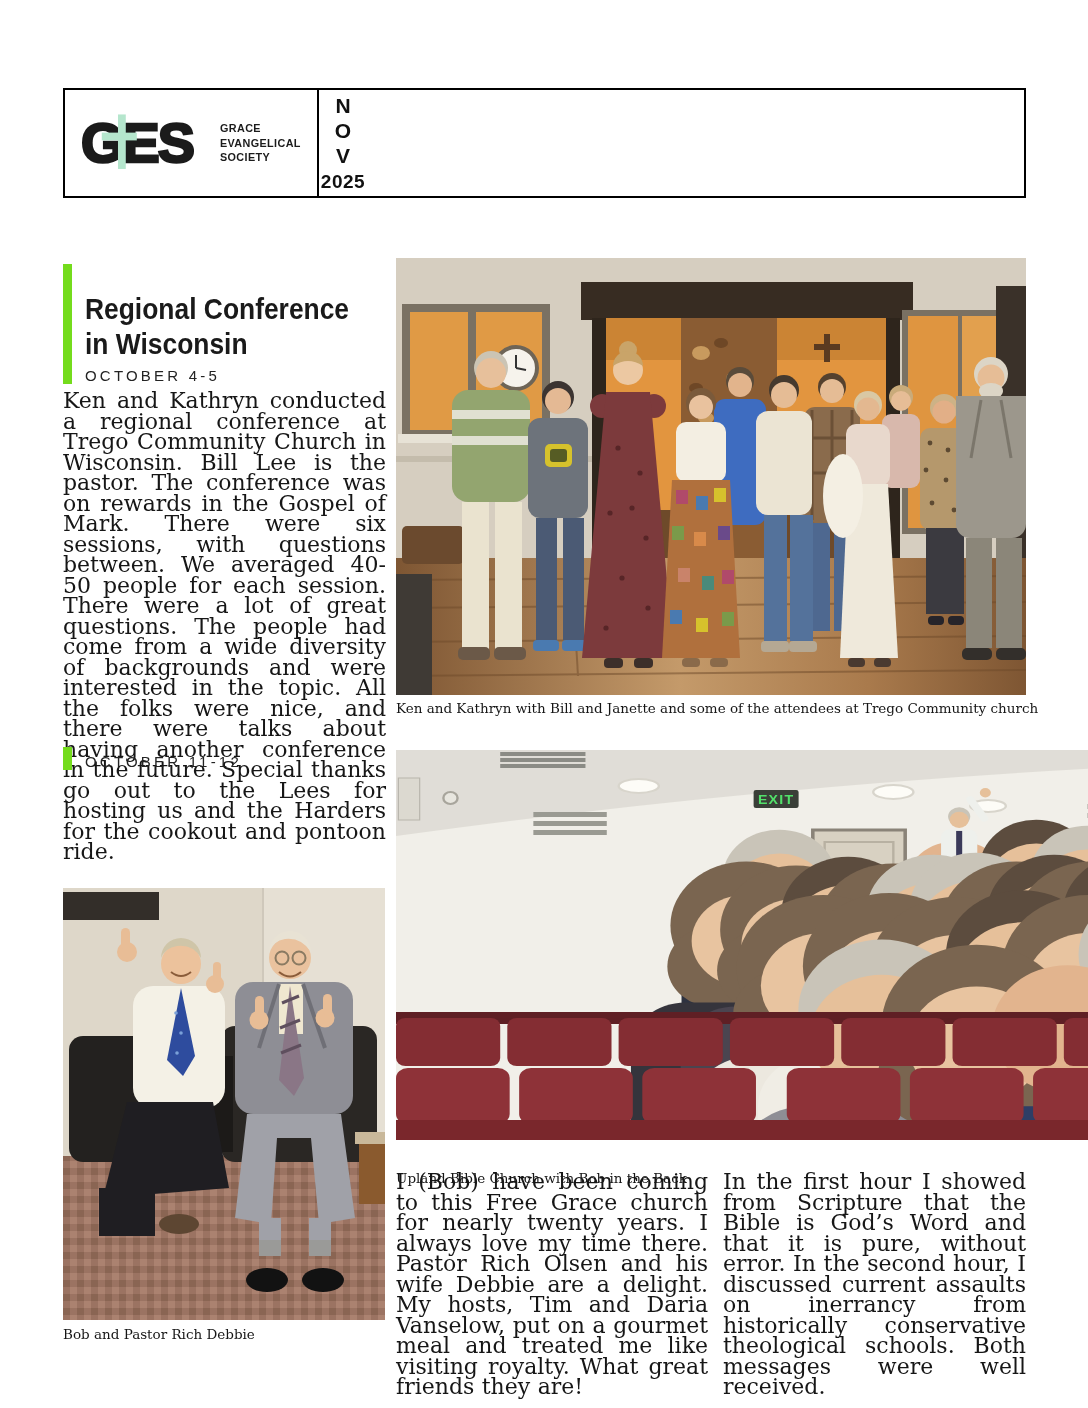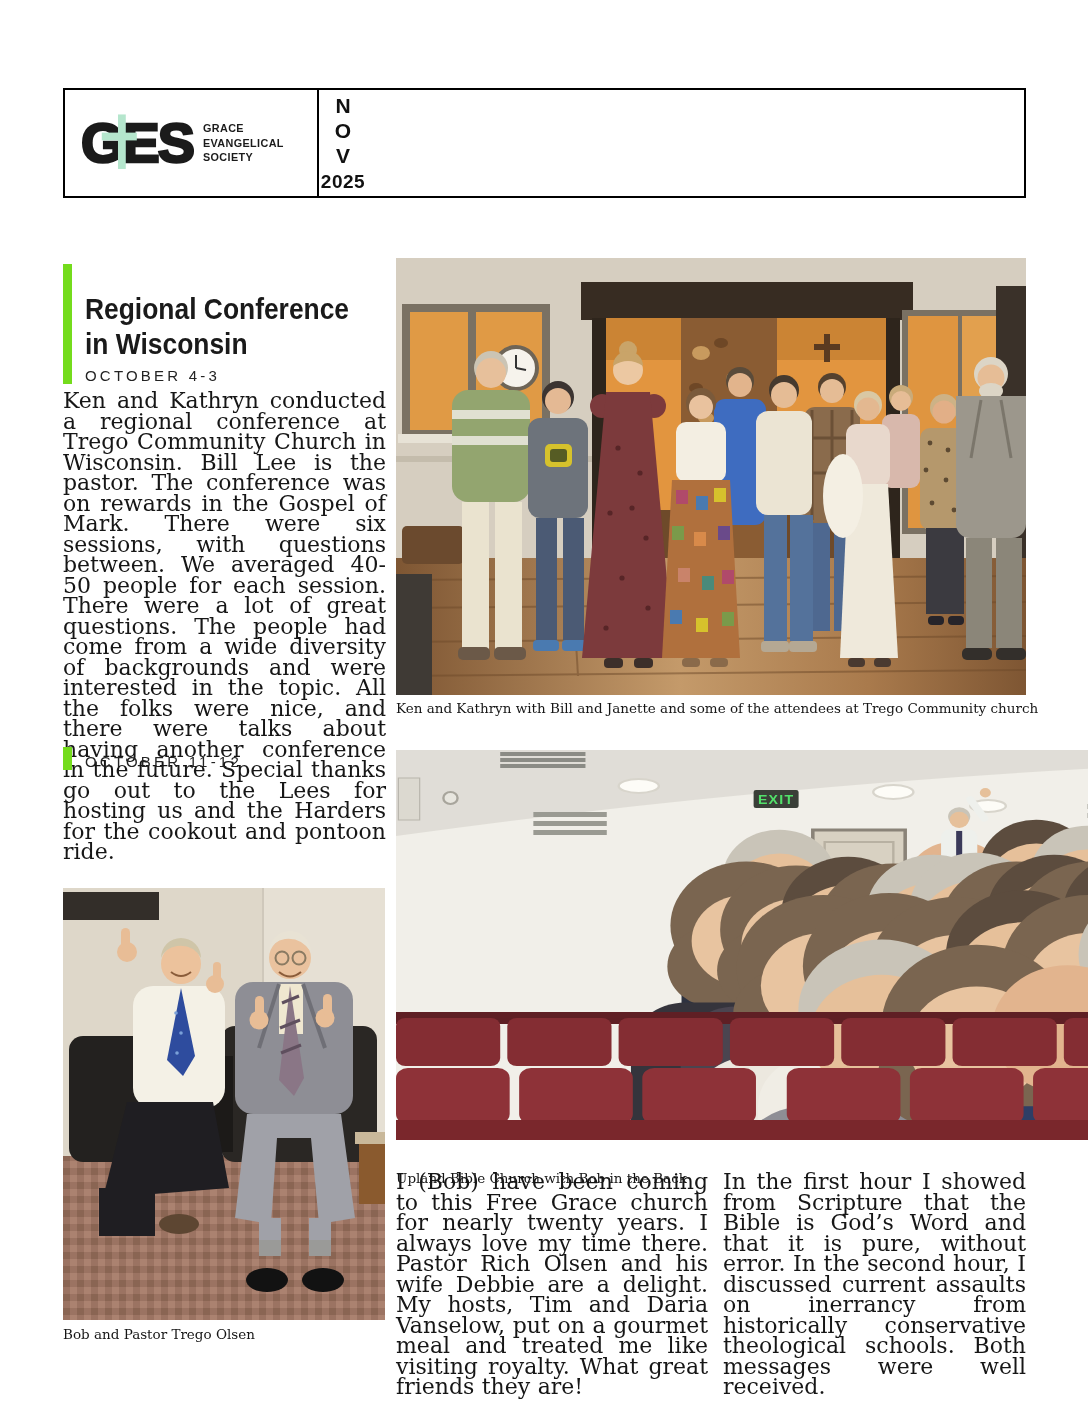--- a/index.html
+++ b/index.html
@@ -1,21 +1,21 @@
 <!DOCTYPE html>
 <html><head>
 <meta charset="utf-8">
 <style>
   html,body{margin:0;padding:0;background:#ffffff;}
   .page{position:relative;width:1088px;height:1408px;margin:0 auto;background:#fff;overflow:hidden;}
   .abs{position:absolute;}
 
   
   .masthead{left:63px;top:88px;width:963px;height:110px;border:2px solid #000;box-sizing:border-box;display:flex;align-items:stretch;background:#fff;}
-  .logo-block{display:flex;align-items:center;gap:0;padding-left:16px;width:252px;box-sizing:border-box;}
+  .logo-block{display:flex;align-items:center;gap:17px;padding-left:16px;width:252px;box-sizing:border-box;}
   .org-name{font-family:"Liberation Sans",sans-serif;font-weight:700;font-size:11.5px;line-height:14.5px;letter-spacing:.4px;color:#1b1b1b;transform:scaleX(.94);transform-origin:0 50%;}
   .title-wrap{flex:1;display:flex;align-items:center;justify-content:center;overflow:hidden;}
   .nl-title{font-family:"Liberation Sans",sans-serif;font-weight:700;font-size:96px;color:#141414;white-space:nowrap;transform:scaleX(.58);letter-spacing:0;}
   .issue{width:48px;border-left:2px solid #000;display:flex;flex-direction:column;align-items:center;justify-content:center;font-family:"Liberation Sans",sans-serif;color:#111;}
   .issue .ltr{font-weight:700;font-size:21px;line-height:25px;}
   .issue .yr{font-weight:700;font-size:19px;margin-top:3px;letter-spacing:.5px;}
 
   
   .sechead{border-left:9px solid #74DC1C;padding-left:13px;}
   .sechead .h2{font-family:"Liberation Sans",sans-serif;font-weight:700;font-size:30px;line-height:34.5px;color:#1a1a1a;margin-top:28px;}
@@ -55,21 +55,21 @@
       <span class="ltr">V</span>
       <span class="yr">2025</span>
     </div>
   </div>
 
   <div class="abs sechead" style="left:63px;top:264px;">
     <div class="h2">
       <span>Regional Conference</span><br>
       <span>in Wisconsin</span>
     </div>
-    <div class="date">OCTOBER 4-3</div>
+    <div class="date">OCTOBER 4-5</div>
   </div>
 
   <div class="abs body-text" style="left:63px;top:391px;width:323px;">Ken and Kathryn conducted a regional conference at Trego Community Church in Wisconsin. Bill Lee is the pastor. The conference was on rewards in the Gospel of Mark. There were six sessions, with questions between. We averaged 40-50 people for each session. There were a lot of great questions. The people had come from a wide diversity of backgrounds and were interested in the topic. All the folks were nice, and there were talks about having another conference in the future. Special thanks go out to the Lees for hosting us and the Harders for the cookout and pontoon ride.</div>
 
   <div class="abs photo" style="left:396px;top:258px;width:630px;height:437px;">
     <svg viewBox="0 0 630 437" preserveAspectRatio="none">
       <defs>
         <linearGradient id="fl1" x1="0" y1="0" x2="1" y2="0">
           <stop offset="0" stop-color="#7e5633"></stop>
             <stop offset=".45" stop-color="#c49a6a"></stop>
@@ -352,21 +352,21 @@
         <path d="M184 226 L278 226 L292 330 L256 336 L248 250 L214 250 L208 336 L172 330 Z" fill="#a0a1a8"></path>
         <rect x="196" y="330" width="22" height="28" fill="#a0a1a8"></rect>
           <rect x="246" y="330" width="22" height="28" fill="#a0a1a8"></rect>
         <rect x="196" y="352" width="22" height="16" fill="#9a9a98"></rect>
           <rect x="246" y="352" width="22" height="16" fill="#9a9a98"></rect>
         <ellipse cx="204" cy="392" rx="21" ry="12" fill="#121212"></ellipse>
           <ellipse cx="260" cy="392" rx="21" ry="12" fill="#121212"></ellipse>
       </g>
     </svg>
   </div>
-  <div class="abs caption" style="left:63px;top:1326px;">Bob and Pastor Trego Olsen</div>
+  <div class="abs caption" style="left:63px;top:1326px;">Bob and Pastor Rich Debbie</div>
 
   <div class="abs photo" style="left:396px;top:750px;width:746px;height:390px;">
     <svg viewBox="0 0 630 390" preserveAspectRatio="none">
       <defs>
         <symbol id="pm2" viewBox="0 0 40 70" overflow="visible">
             <circle cx="20" cy="10" r="11" fill="#5c4c3e"></circle>
             <circle cx="20" cy="14" r="9.5" fill="#e6c09a"></circle>
             <rect x="1" y="25" width="38" height="45" rx="9" fill="currentColor"></rect>
           </symbol>
         <symbol id="pg2" viewBox="0 0 40 70" overflow="visible">

